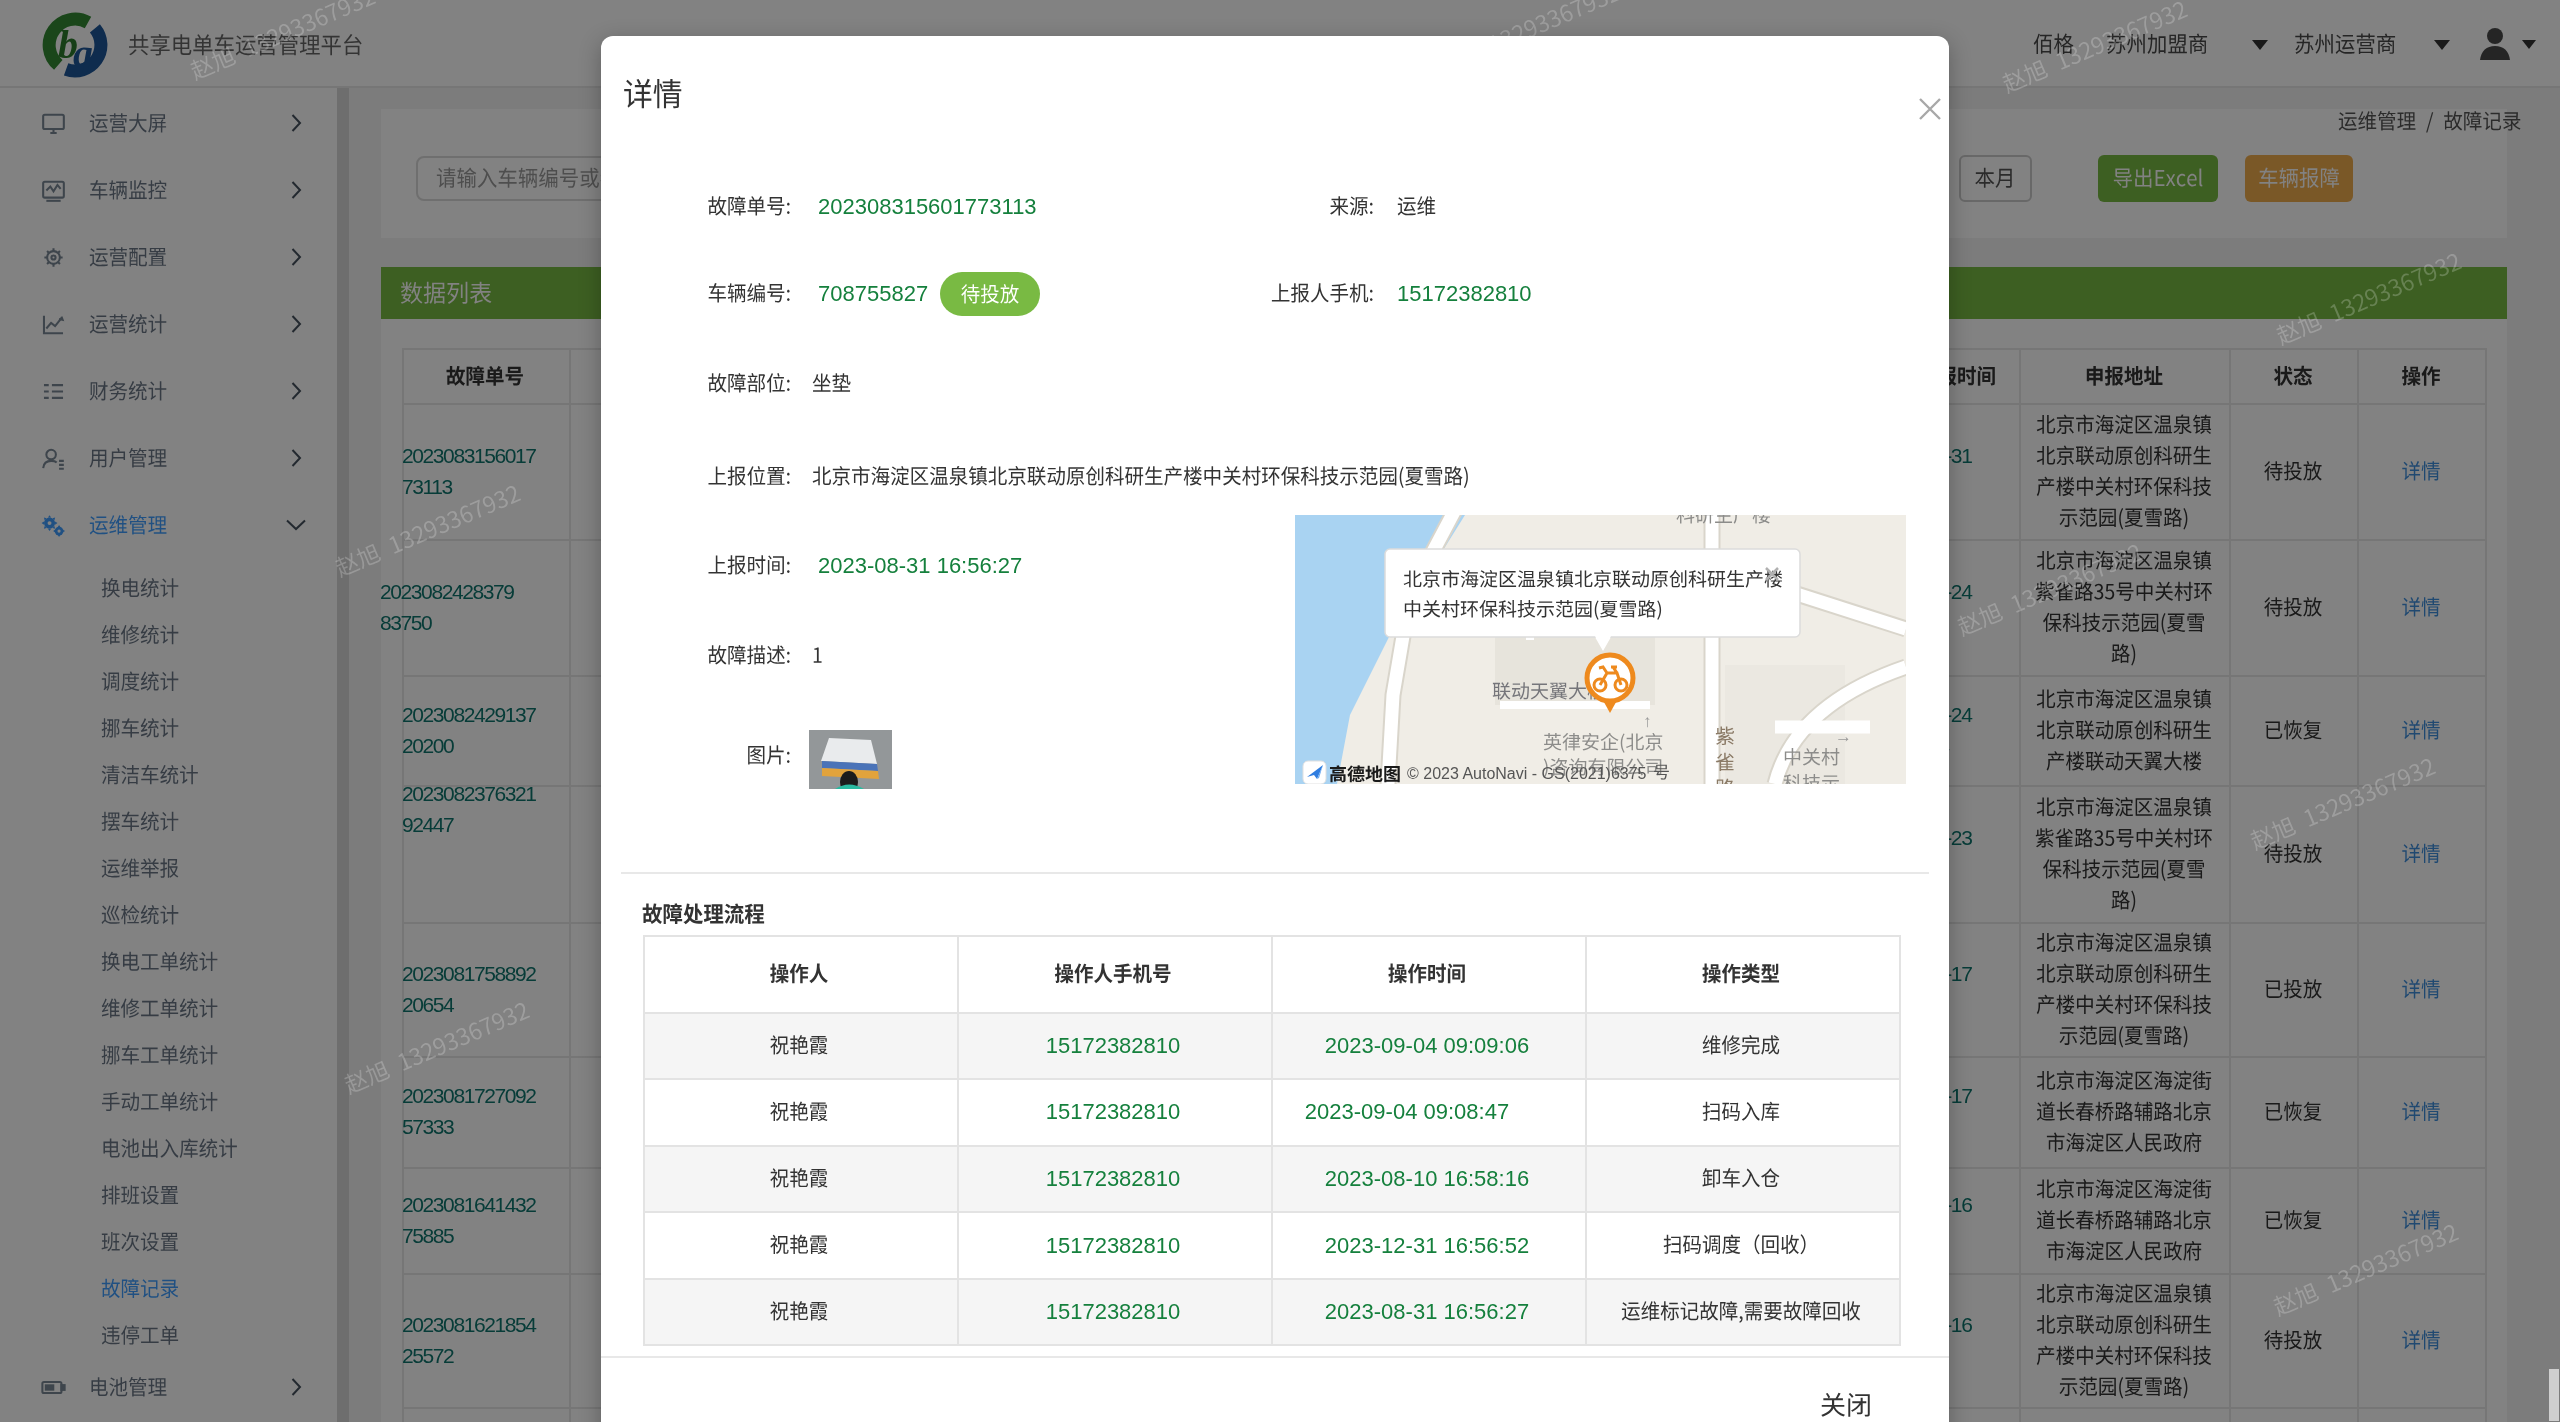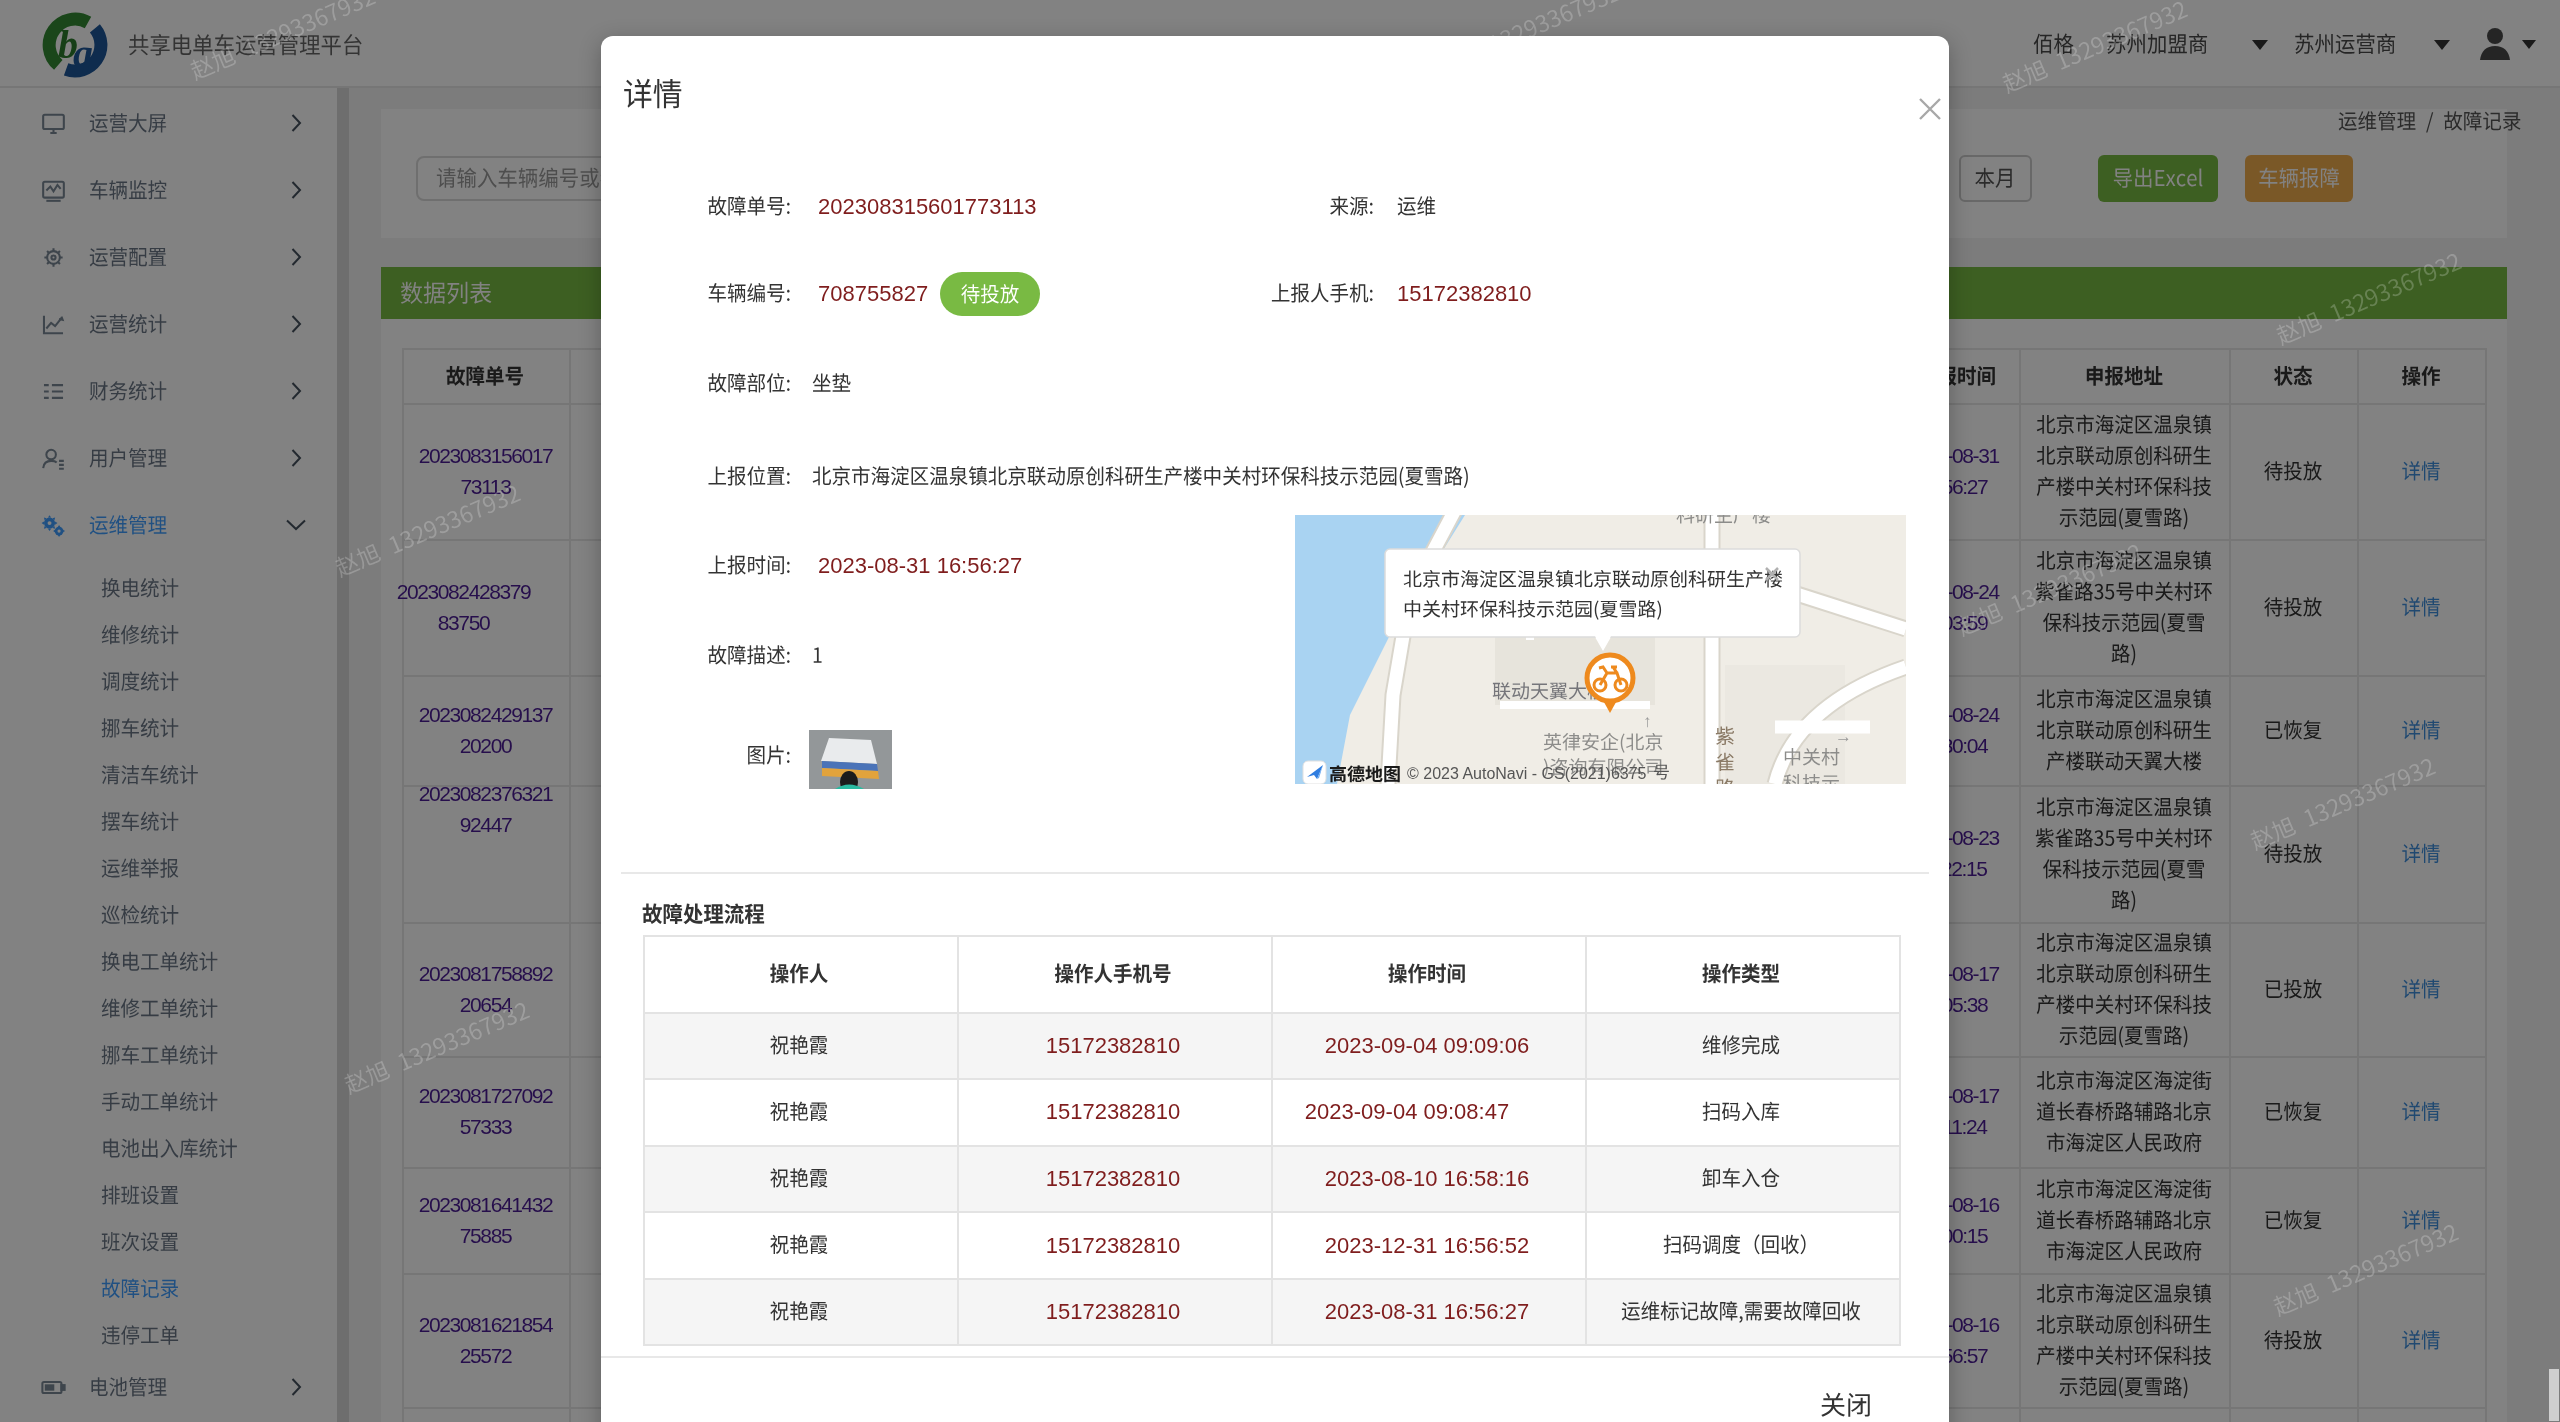--- a/index.html
+++ b/index.html
@@ -1,19 +1,19 @@
 <!DOCTYPE html>
 <html><head><meta charset="utf-8"><style>
 * { margin:0; padding:0; box-sizing:border-box; }
 html,body { width:2560px; height:1422px; overflow:hidden; background:#f3f3f4;
   font-family:"Liberation Sans", sans-serif; position:relative; }
 .abs { position:absolute; }
 .lay { position:absolute; pointer-events:none; }
-.dg { position:absolute; font-size:21px; letter-spacing:-1.4px; line-height:31px; color:#4c1d95; text-align:center; }
-.dm { position:absolute; font-size:22px; line-height:31px; color:#7f1d1d; text-align:center; }
+.dg { position:absolute; font-size:21px; letter-spacing:-1.4px; line-height:31px; color:#0f766e; }
+.dm { position:absolute; font-size:22px; line-height:31px; color:#15803d; text-align:center; }
 #bgt { position:absolute; left:402px; top:348px; border-collapse:collapse; table-layout:fixed; background:#fff; }
 #bgt th, #bgt td { border:2px solid #e7e7e7; }
 #mt { position:absolute; left:42px; top:899px; border-collapse:collapse; table-layout:fixed; }
 #mt th, #mt td { border:2px solid #e3e3e3; }
 </style></head><body>
 <svg width="0" height="0" style="position:absolute">
     <defs>
       <path id="r5171" d="M587 -150C682 -80 804 20 864 80L935 34C870 -27 745 -122 653 -189ZM329 -187C273 -112 160 -25 62 28C79 41 106 65 121 81C222 23 335 -70 407 -157ZM89 -628V-556H280V-318H48V-245H956V-318H720V-556H920V-628H720V-831H643V-628H357V-831H280V-628ZM357 -318V-556H643V-318Z"></path>
       <path id="r4eab" d="M265 -567H737V-477H265ZM190 -623V-421H816V-623ZM783 -361 763 -360H148V-299H663C600 -275 526 -253 460 -238L459 -179H54V-113H459V1C459 15 454 19 436 20C418 21 350 22 281 19C292 38 303 62 308 82C398 82 455 82 490 73C526 63 538 45 538 3V-113H948V-179H538V-204C649 -232 765 -273 850 -321L800 -364ZM432 -833C444 -809 457 -780 467 -753H64V-688H935V-753H551C540 -783 524 -819 507 -847Z"></path>
       <path id="r7535" d="M452 -408V-264H204V-408ZM531 -408H788V-264H531ZM452 -478H204V-621H452ZM531 -478V-621H788V-478ZM126 -695V-129H204V-191H452V-85C452 32 485 63 597 63C622 63 791 63 818 63C925 63 949 10 962 -142C939 -148 907 -162 887 -176C880 -46 870 -13 814 -13C778 -13 632 -13 602 -13C542 -13 531 -25 531 -83V-191H865V-695H531V-838H452V-695Z"></path>

